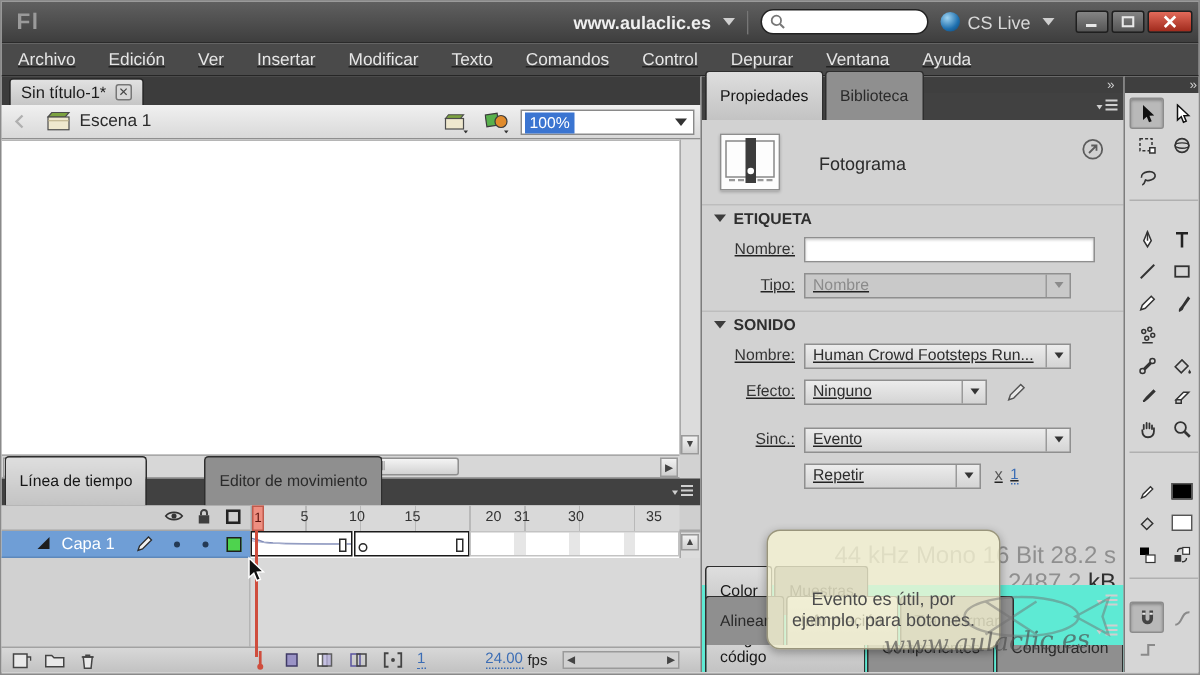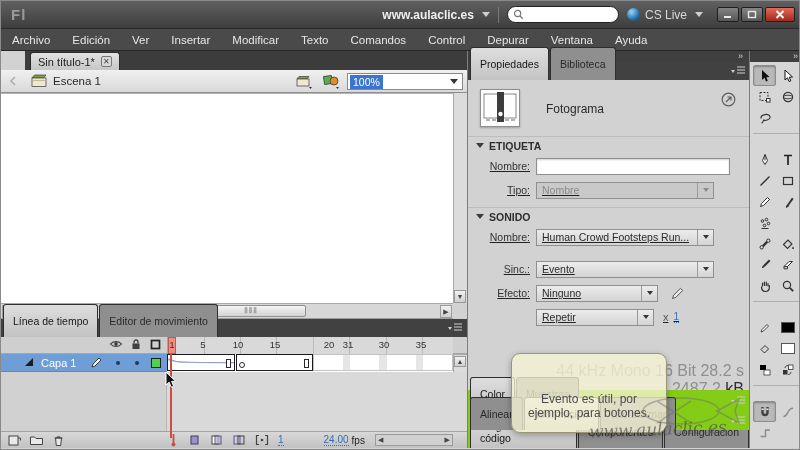--- a/index.html
+++ b/index.html
@@ -25,26 +25,26 @@
   .cslive{display:flex;align-items:center;gap:5px;color:#d8d8d8;font-size:12px;}
   .cs-ball{width:13px;height:13px;border-radius:50%;
     background:radial-gradient(circle at 35% 30%,#9fd4f2,#1e6fae 60%,#0d3f6b);}
   .winbtns{display:flex;gap:2px;margin-left:6px;}
   .winbtn{width:22px;height:15px;border:1px solid #1f1f1f;border-radius:2px;
     background:linear-gradient(#848484,#555);display:flex;align-items:center;justify-content:center;}
   .winbtn.close{width:30px;background:linear-gradient(#e26a5a,#a02a1c);}
 
   
   .menubar{position:absolute;left:0;top:28px;width:800px;height:22px;background:#4a4a4a;
-    display:flex;align-items:center;border-bottom:1px solid #262626;}
+    display:flex;align-items:center;border-bottom:1px solid #262626;text-decoration:underline;}
   .menu-item{color:#e6e6e6;padding:0 11px;font-size:11.5px;cursor:default;}
 
   
   .doc-strip{position:absolute;left:0;top:50px;width:466px;height:19px;background:#3c3c3c;
-    display:flex;align-items:flex-end;margin-left:24px;}
+    display:flex;align-items:flex-end;}
   .doc-tab{height:18px;background:linear-gradient(#e2e2e2,#c6c6c6);color:#1c1c1c;
     display:flex;align-items:center;gap:6px;padding:0 7px;margin-left:5px;
     border:1px solid #2a2a2a;border-bottom:none;border-radius:3px 3px 0 0;font-size:11px;}
   .tab-close{width:11px;height:11px;border:1px solid #777;background:#d8d8d8;color:#444;
     font-size:8px;line-height:9px;text-align:center;border-radius:2px;}
 
   
   .editbar{position:absolute;left:0;top:69px;width:466px;height:23px;
     background:linear-gradient(#f0f0f0,#d9d9d9);border-bottom:1px solid #8f8f8f;
     display:flex;align-items:center;}
@@ -63,21 +63,21 @@
   .scroll-arrow{position:absolute;width:12px;height:13px;background:linear-gradient(#f2f2f2,#cfcfcf);
     border:1px solid #9a9a9a;display:flex;align-items:center;justify-content:center;font-size:7px;color:#444;}
   .hscroll{position:absolute;left:0;top:302px;width:452px;height:16px;background:#d7d7d7;
     border-top:1px solid #a8a8a8;border-bottom:1px solid #9c9c9c;}
   .hthumb{position:absolute;left:195px;top:1px;width:110px;height:12px;
     background:linear-gradient(#f4f4f4,#d2d2d2);border:1px solid #909090;border-radius:2px;
     display:flex;align-items:center;justify-content:center;color:#777;font-size:8px;letter-spacing:1px;}
 
   
   .tl-panel{position:absolute;left:0;top:318px;width:466px;height:129px;background:#d4d4d4;}
-  .tl-tabstrip{position:absolute;left:0;top:0;width:466px;height:18px;background:#414141;display:flex;align-items:flex-end;}
+  .tl-tabstrip{position:absolute;left:0;top:0;width:466px;height:18px;background:#414141;display:flex;align-items:flex-end;gap:37px;}
   .ptab{height:17px;display:flex;align-items:center;padding:16px 9px;font-size:10.5px;
     border-radius:3px 3px 0 0;border:1px solid #2e2e2e;border-bottom:none;margin-right:1px;}
   .ptab.active{background:linear-gradient(#dedede,#c3c3c3);color:#161616;}
   .ptab.inactive{background:#8f8f8f;color:#2a2a2a;}
   .panel-menu{position:absolute;right:4px;top:4px;}
 
   .tl-header{position:absolute;left:0;top:18px;width:466px;height:17px;background:#cfcfcf;
     border-bottom:1px solid #a6a6a6;}
   .tl-hicons{position:absolute;left:108px;top:1px;display:flex;gap:7px;}
   .ruler{position:absolute;left:166px;top:0;width:286px;height:17px;background:#d9d9d9;
@@ -134,21 +134,21 @@
   .dd-caret{width:0;height:0;border-left:3.5px solid transparent;border-right:3.5px solid transparent;border-top:4.5px solid #333;}
   .dropdown.disabled{background:#c9c9c9;color:#8b8b8b;}
   .dropdown.disabled .dd-txt{color:#8b8b8b;}
   .sound-info{position:absolute;left:40px;top:282px;width:236px;text-align:right;color:#8f8f8f;font-size:16px;}
   .sound-info b{color:#2e2e2e;font-weight:normal;}
   .tooltip{position:absolute;left:43px;top:273px;width:156px;height:80px;
     background:rgba(246,243,210,.78);border:1px solid #99957c;border-radius:9px;
     box-shadow:0 2px 6px rgba(0,0,0,.3);z-index:8;display:flex;align-items:flex-end;justify-content:center;}
   .tooltip-text{font-size:12px;color:#4c4c4c;text-align:center;padding:0 10px 12px;}
 
-  .bstrip{position:absolute;left:0;width:282px;height:20px;background:#84cc16;display:flex;align-items:flex-end;padding-left:2px;}
+  .bstrip{position:absolute;left:0;width:282px;height:20px;background:#5eead4;display:flex;align-items:flex-end;padding-left:2px;}
   .bstrip .ptab{height:18px;}
 
   
   .tools{position:absolute;left:748px;top:50px;width:52px;height:397px;background:#d6d6d6;
     border-left:1px solid #7d7d7d;}
   .tools-strip{position:absolute;left:0;top:0;width:52px;height:11px;background:#3f3f3f;}
   .tool-grid{position:absolute;left:3px;top:14px;display:grid;grid-template-columns:23px 23px;grid-auto-rows:21px;}
   .tool{display:flex;align-items:center;justify-content:center;border-radius:2px;}
   .tool.pressed{background:#b9b9b9;border:1px solid #8c8c8c;box-shadow:inset 0 1px 2px rgba(0,0,0,.3);}
   .tool-div{grid-column:1/3;height:6px;border-bottom:1px solid #b0b0b0;margin-bottom:4px;}
@@ -298,21 +298,21 @@
       <div class="ruler">
         <div class="playhead-block">
           <span>1</span>
         </div>
         <span class="ruler-num" style="left:27px">5</span>
         <span class="ruler-num" style="left:62px">10</span>
         <span class="ruler-num" style="left:99px">15</span>
         <span class="ruler-num" style="left:153px">20</span>
         <span class="ruler-num" style="left:172px">31</span>
         <span class="ruler-num" style="left:208px">30</span>
-        <span class="ruler-num" style="left:245px">35</span>
+        <span class="ruler-num" style="left:260px">35</span>
       </div>
     </div>
 
     <div class="layer-row">
       <div class="layer-left">
         <svg width="12" height="11" viewBox="0 0 12 11" style="margin-left:22px">
           <path d="M10 1 L10 9 L2 9 Z" fill="#1d1d1d"></path>
         </svg>
         <span style="margin-left:6px">Capa 1</span>
         <svg width="13" height="13" viewBox="0 0 13 13" style="margin-left:14px">
@@ -449,41 +449,41 @@
         </div>
         <div class="frow">
           <span class="flabel">Nombre:</span>
           <div class="dropdown" style="width:178px">
             <span class="dd-txt">Human Crowd Footsteps Run...</span>
             <span class="dd-btn">
                 <span class="dd-caret"></span>
               </span>
           </div>
         </div>
-        <div class="frow" style="margin-top:8px">
-          <span class="flabel">Sinc.:</span>
-          <div class="dropdown" style="width:178px">
-            <span class="dd-txt">Evento</span>
-            <span class="dd-btn">
-                <span class="dd-caret"></span>
-              </span>
-          </div>
-        </div>
         <div class="frow">
           <span class="flabel">Efecto:</span>
           <div class="dropdown" style="width:122px">
             <span class="dd-txt">Ninguno</span>
             <span class="dd-btn">
                 <span class="dd-caret"></span>
               </span>
           </div>
           <svg width="15" height="15" viewBox="0 0 15 15" style="margin-left:12px">
             <path d="M2.5 12.5 L3.6 9.2 L10.5 2.3 L12.7 4.5 L5.8 11.4 Z" fill="#e8e8e8" stroke="#555" stroke-width="1"></path>
           </svg>
         </div>
+        <div class="frow" style="margin-top:8px">
+          <span class="flabel">Sinc.:</span>
+          <div class="dropdown" style="width:178px">
+            <span class="dd-txt">Evento</span>
+            <span class="dd-btn">
+                <span class="dd-caret"></span>
+              </span>
+          </div>
+        </div>
         <div class="frow">
           <span class="flabel"></span>
           <div class="dropdown" style="width:118px">
             <span class="dd-txt">Repetir</span>
             <span class="dd-btn">
                 <span class="dd-caret"></span>
               </span>
           </div>
           <span style="margin-left:9px;color:#555">x</span>
           <span class="blue-val" style="margin-left:5px">1</span>

